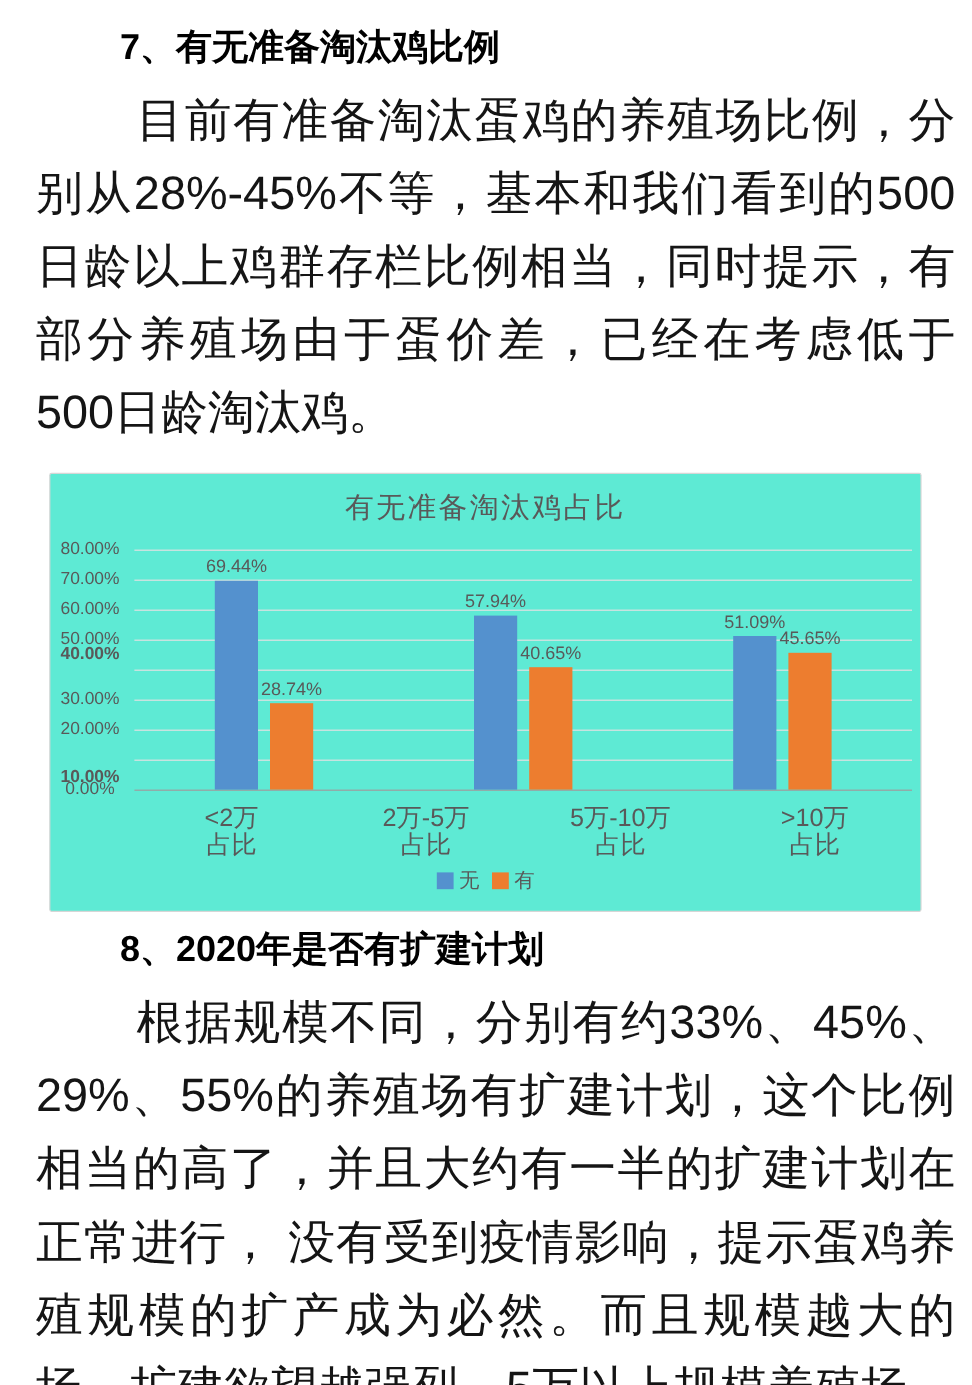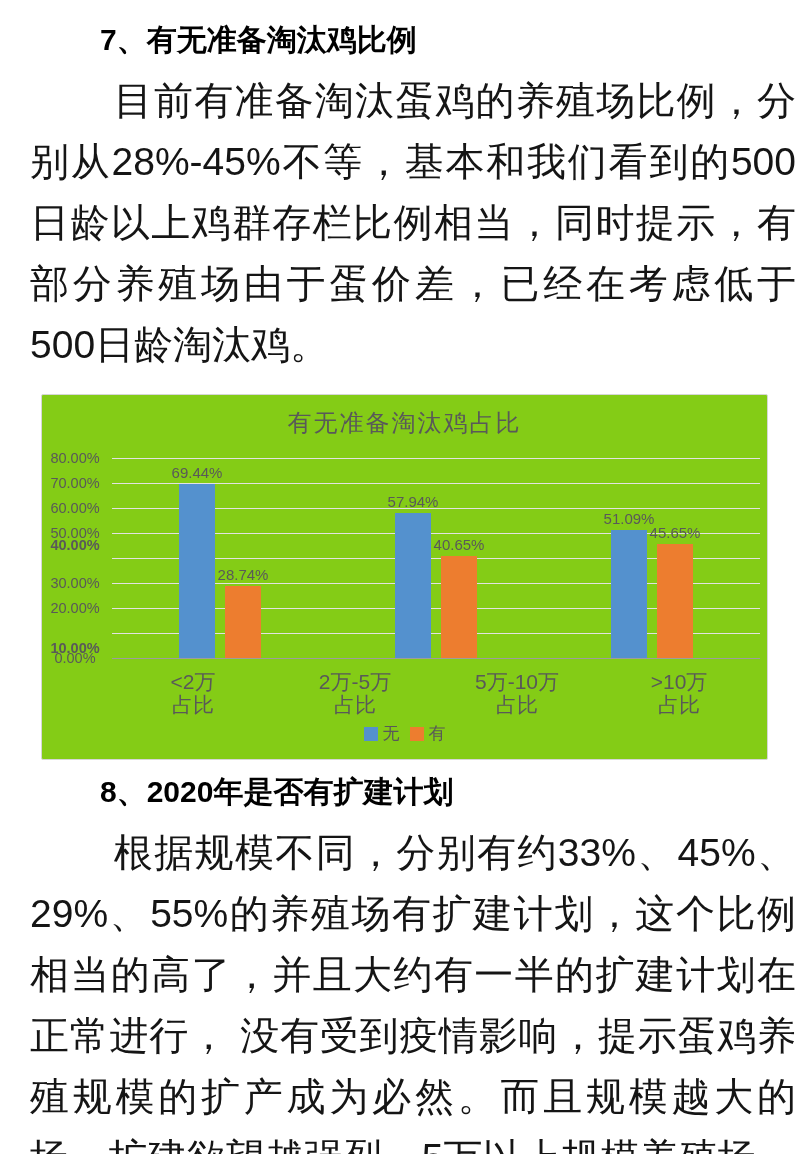--- a/index.html
+++ b/index.html
@@ -16,21 +16,21 @@
     margin:12px 0 0 70px;line-height:40px;
   }
   .body-para{
     font-size:39px;line-height:61px;margin:10px 0 0 0;
     text-align:justify;text-indent:2.15em;color:#151515;
   }
 
   
   .chart-card{
     position:relative;margin:19px 12px 0 11px;
-    width:727px;height:366px;background:#84cc16;
+    width:727px;height:366px;background:#5eead4;
     border:1px solid #d6d6d6;border-radius:2px;
   }
   .chart-title{
     position:absolute;top:12px;left:0;width:100%;
     text-align:center;font-size:24px;color:#595959;letter-spacing:2px;
   }
   .y-axis{position:absolute;left:0;top:63px;width:66px;height:200px;}
   .ytick{
     position:absolute;right:0;width:100%;text-align:center;
     font-size:14.5px;color:#595959;line-height:18px;

